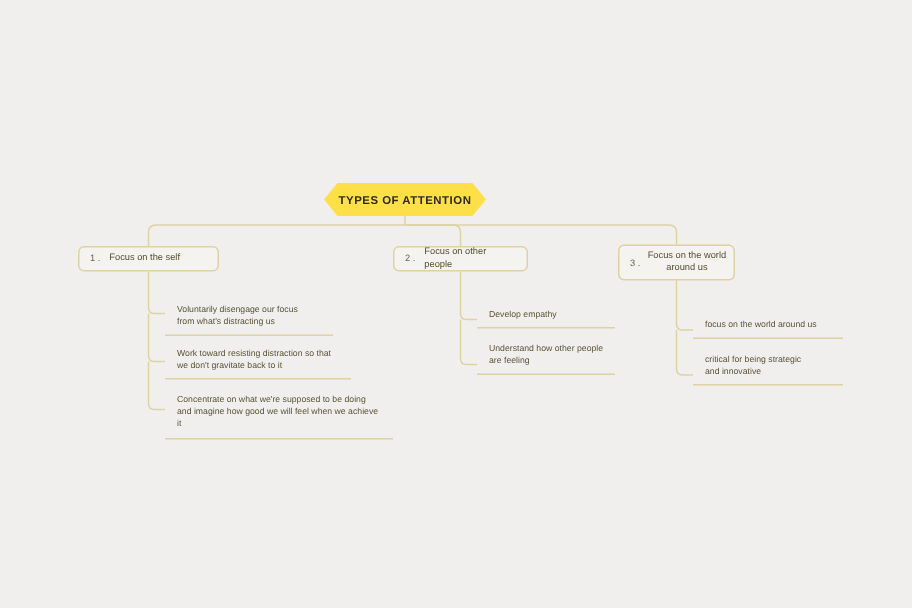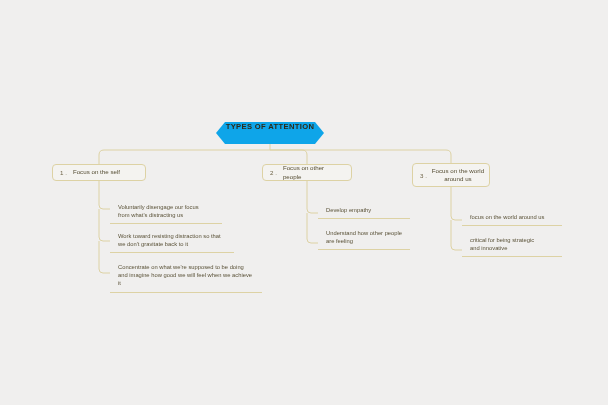--- a/index.html
+++ b/index.html
@@ -26,27 +26,27 @@
     pointer-events: none;
   }
 
   
   .root-node {
     position: absolute;
     left: 216px;
     top: 122px;
     width: 108px;
     height: 22px;
-    background: #0ea5e9;
+    background: #fde047;
     color: #2e2a17;
     font-size: 7.6px;
     font-weight: bold;
     letter-spacing: 0.35px;
     display: flex;
-    align-items: flex-start;
+    align-items: center;
     justify-content: center;
     clip-path: polygon(9px 0, calc(100% - 9px) 0, 100% 50%, calc(100% - 9px) 100%, 9px 100%, 0 50%);
     z-index: 3;
   }
 
   
   .branch-node {
     position: absolute;
     background: #f4f3f0;
     border: 1px solid #ddd2a4;

